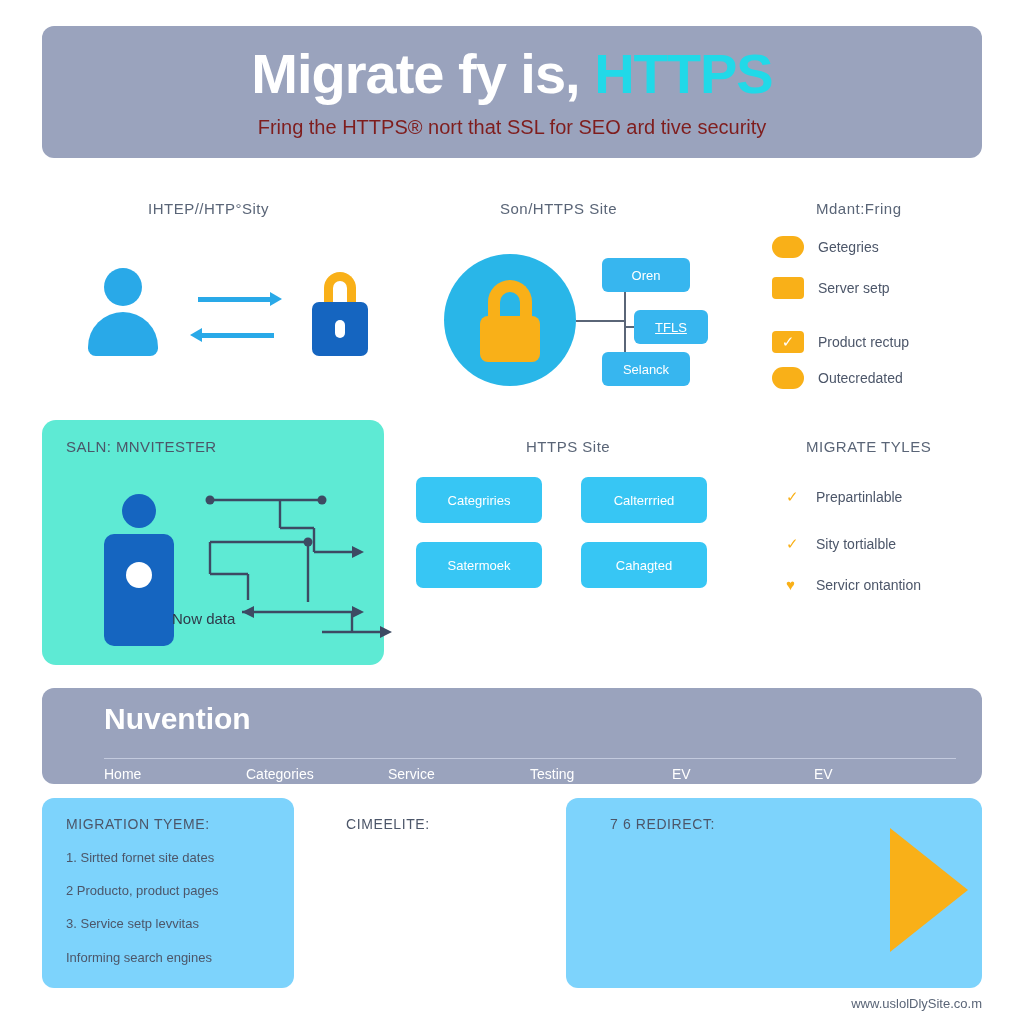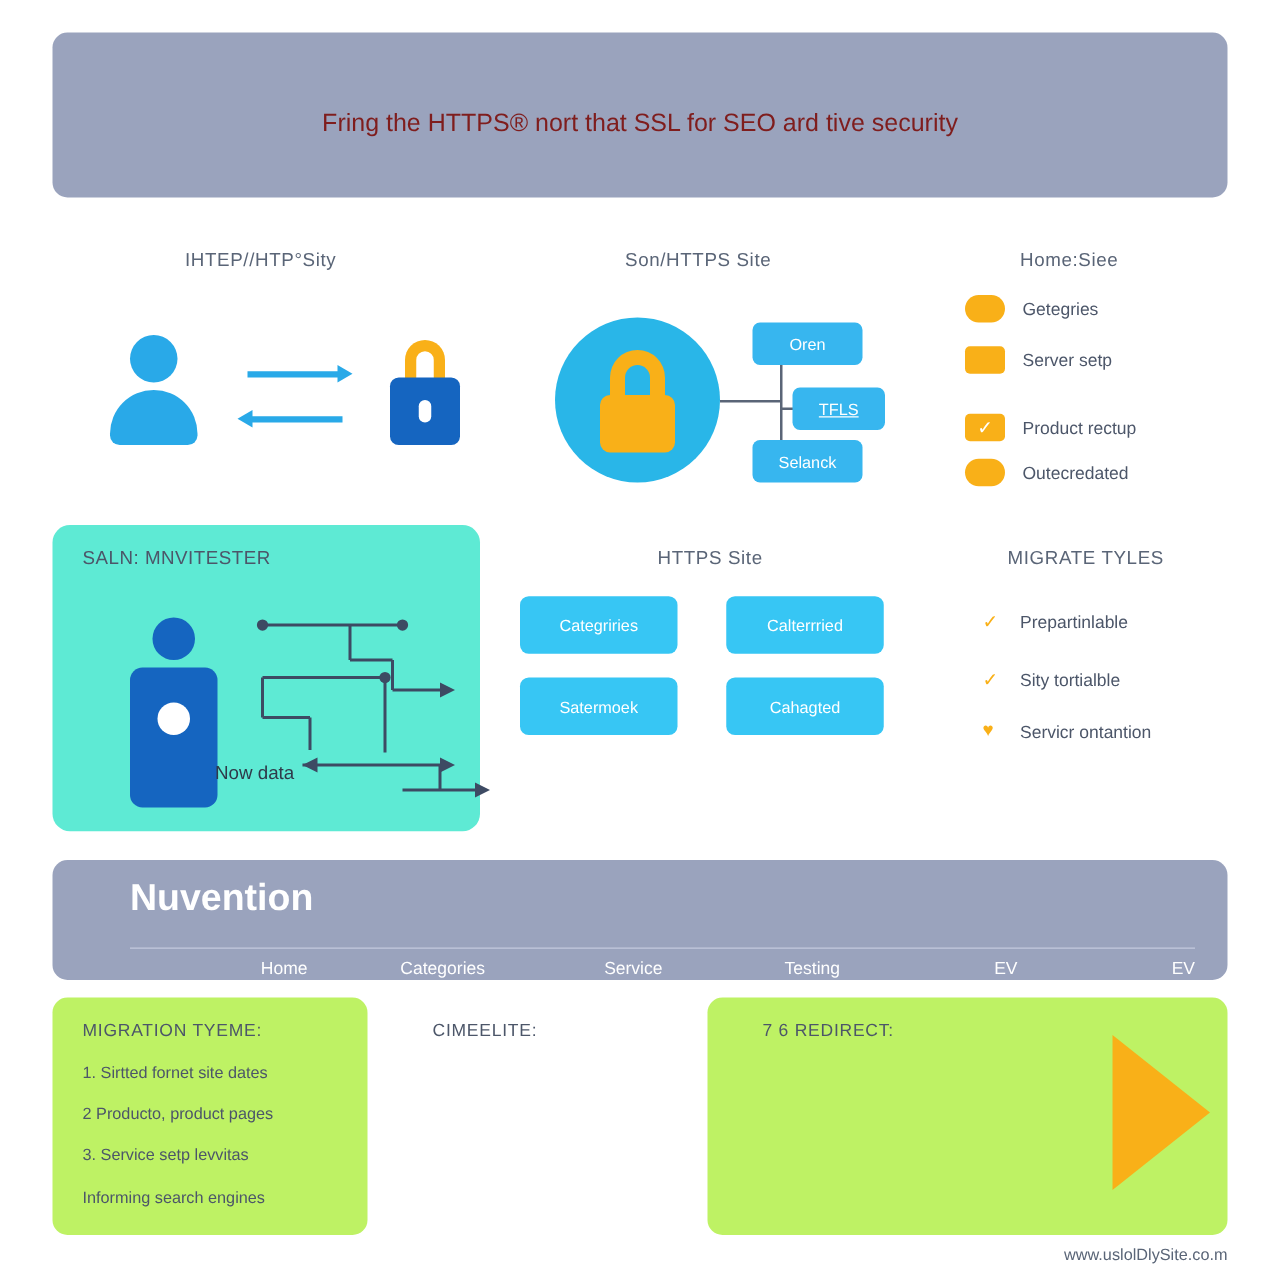--- a/index.html
+++ b/index.html
@@ -123,48 +123,51 @@
   
   .navbar {
     position:absolute; left:42px; top:688px; width:940px; height:96px;
     background:#9aa3bd; border-radius:12px;
   }
   .nav-title {
     position:absolute; left:62px; top:14px; font-size:30px; color:#ffffff; font-weight:bold;
   }
   .nav-rule { position:absolute; left:62px; top:70px; width:852px; height:1px; background:#c3cade; }
   .nav-links { position:absolute; left:62px; top:78px; width:852px; display:flex; }
-  .nav-link { flex:1; text-align:right; font-size:14px; color:#ffffff; }
-
-  
-  .card { position:absolute; top:798px; height:190px; border-radius:12px; background:#bef264; }
+  .nav-link { flex:1; text-align:left; font-size:14px; color:#ffffff; }
+
+  
+  .card { position:absolute; top:798px; height:190px; border-radius:12px; background:#7dd3fc; }
   .card-title { position:absolute; left:24px; top:18px; font-size:14px; color:#4c5669; letter-spacing:0.6px; }
   .card-line { position:absolute; left:24px; font-size:13px; color:#4c5669; }
   .num { color:#4c5669; }
 
   .play-triangle {
     position:absolute; left:890px; top:828px; width:0; height:0;
     border-top:62px solid transparent; border-bottom:62px solid transparent;
     border-left:78px solid #f9b018;
   }
 
   .footer-url {
     position:absolute; right:42px; top:996px; font-size:13px; color:#5a6577;
   }
 </style>
 </head>
 <body>
 
 <div class="banner">
+  <div class="banner-title">
+    <span>Migrate fy is, </span><span class="accent">HTTPS</span>
+  </div>
   <div class="banner-sub">Fring the HTTPS® nort that SSL for SEO ard tive security</div>
 </div>
 
 <div class="col-head" style="left:148px; top:200px;">IHTEP//HTP°Sity</div>
 <div class="col-head" style="left:500px; top:200px;">Son/HTTPS Site</div>
-<div class="col-head" style="left:816px; top:200px;">Home:Siee</div>
+<div class="col-head" style="left:816px; top:200px;">Mdant:Fring</div>
 
 <div class="user-icon">
   <div class="user-head"></div>
   <div class="user-body"></div>
 </div>
 
 <div class="arrows">
   <div class="arrow-row" style="top:6px;">
     <div class="arrow-line"></div>
     <div class="arrow-r"></div>

